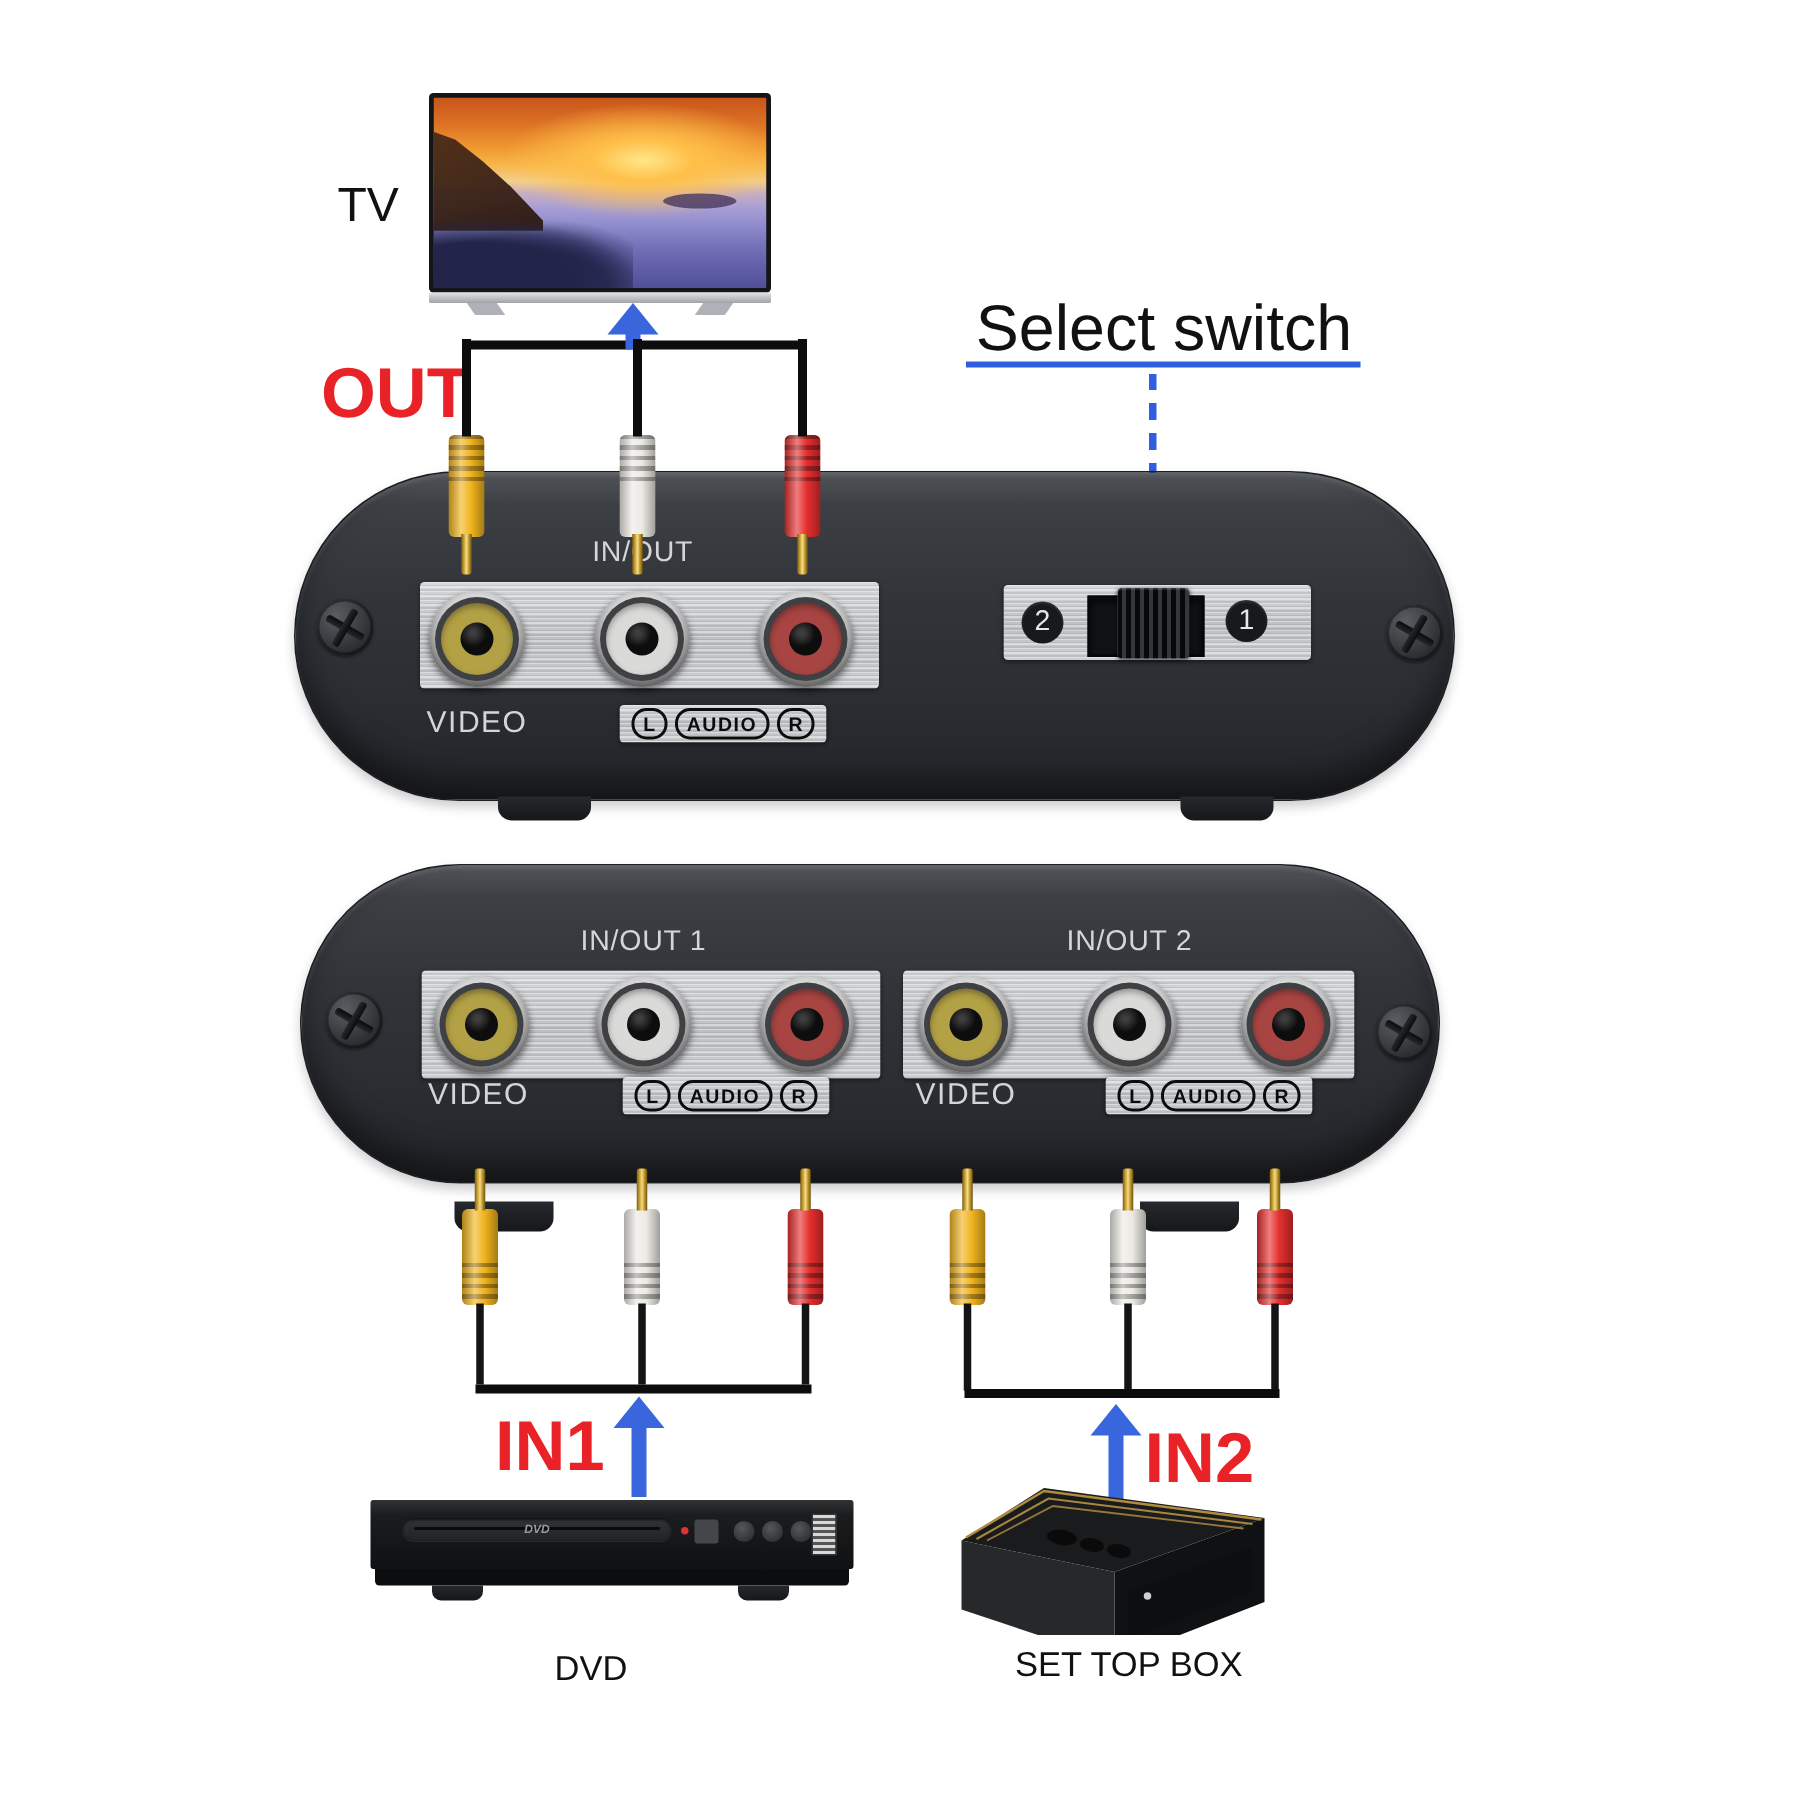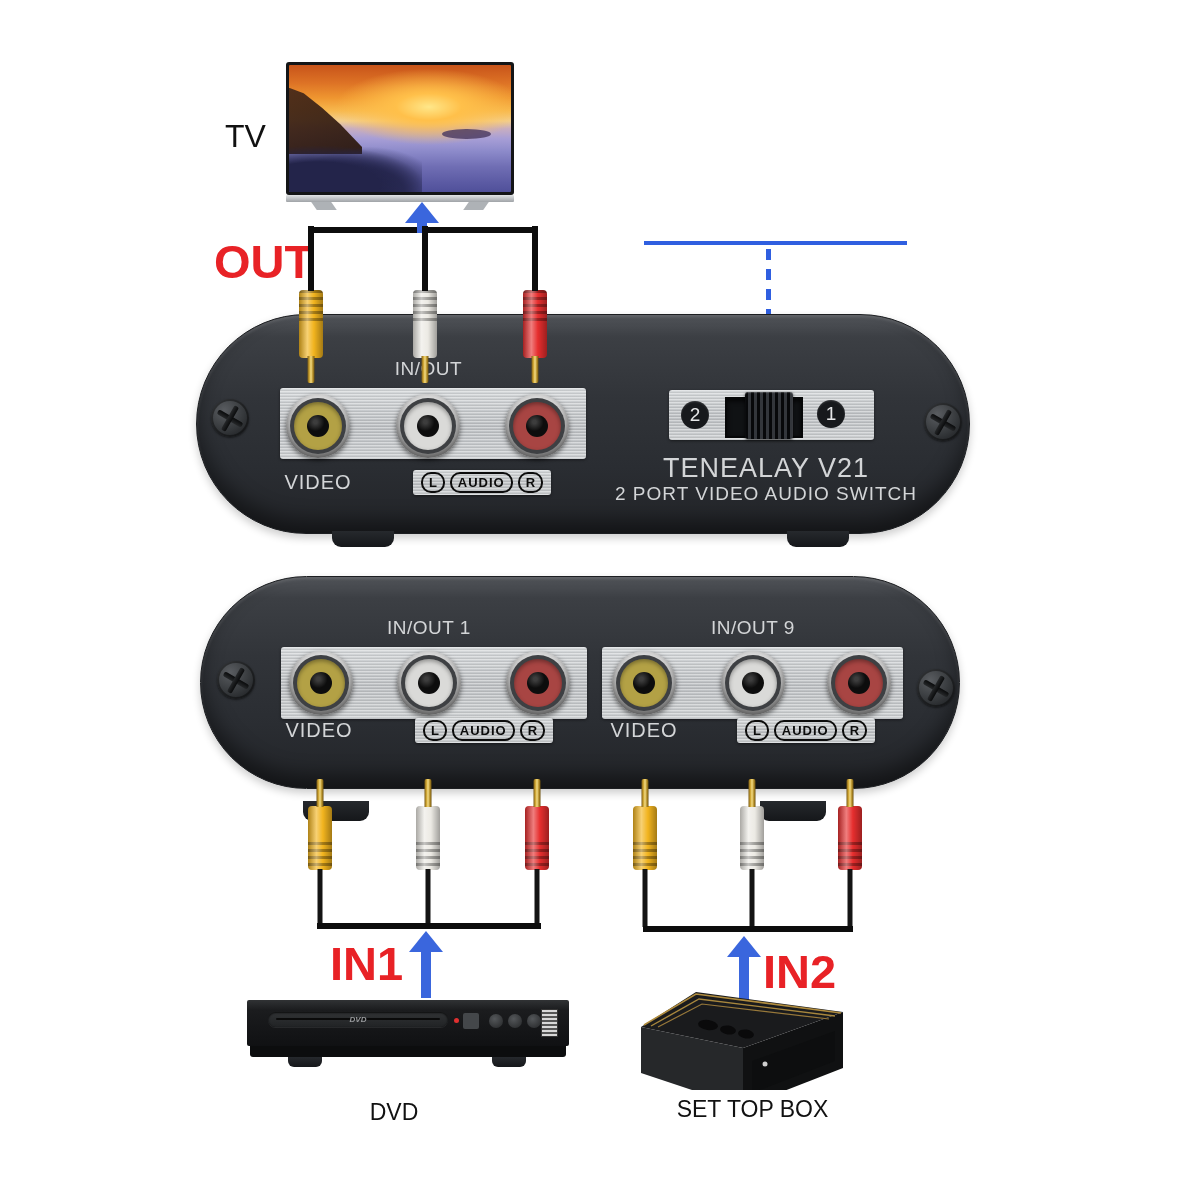--- a/index.html
+++ b/index.html
@@ -112,20 +112,21 @@
   <div class="abs red" style="left:214px;top:234px;font-size:47px;">OUT</div>
 
   <div class="abs wire" style="left:308px;top:227px;width:230px;height:6px;"></div>
   <div class="abs wire" style="left:308px;top:227px;width:6px;height:66px;"></div>
   <div class="abs wire" style="left:422px;top:227px;width:6px;height:66px;"></div>
   <div class="abs wire" style="left:532px;top:227px;width:6px;height:66px;"></div>
 
   <div class="abs arr-head" style="left:405px;top:202px;"></div>
   <div class="abs arr-shaft" style="left:417px;top:222px;width:10px;height:11px;"></div>
 
+  <div class="abs lbl" style="left:645px;top:195px;width:262px;text-align:center;font-size:43px;">Select switch</div>
   <div class="abs underline" style="left:644px;top:241px;width:263px;height:4px;"></div>
   <div class="abs dash-v" style="left:766px;top:249px;width:5px;height:129px;"></div>
   <div class="abs dot" style="left:759px;top:377px;width:17px;height:17px;"></div>
 
   <div class="abs device" style="left:196px;top:314px;width:772px;height:218px;">
     <div class="abs screw" style="left:14px;top:84px;">
         <i></i>
         <b></b>
       </div>
     <div class="abs screw" style="left:727px;top:88px;">
@@ -146,22 +147,20 @@
       <span class="pill" style="letter-spacing:1px;">AUDIO</span>
       <span class="pill">R</span>
     </div>
 
     <div class="abs plate" style="left:472px;top:75px;width:205px;height:50px;"></div>
     <div class="abs swcircle" style="left:484px;top:86px;">2</div>
     <div class="abs swtrack" style="left:528px;top:82px;width:74px;height:37px;"></div>
     <div class="abs swknob" style="left:548px;top:77px;width:48px;height:47px;"></div>
     <div class="abs swcircle" style="left:620px;top:85px;">1</div>
 
-    <div class="abs dlabel" style="left:419px;top:138px;width:300px;font-size:27px;letter-spacing:1px;">TENEALAY V21</div>
-    <div class="abs dlabel" style="left:411px;top:168px;width:316px;font-size:19px;letter-spacing:1px;">2 PORT VIDEO AUDIO SWITCH</div>
   </div>
   <div class="abs foot" style="left:332px;top:531px;width:62px;height:16px;"></div>
   <div class="abs foot" style="left:787px;top:531px;width:62px;height:16px;"></div>
 
   <div class="abs plug plug-up" style="left:299px;top:290px;--c:#f2b41e;"></div>
   <div class="abs plug plug-up" style="left:413px;top:290px;--c:#eceae4;"></div>
   <div class="abs plug plug-up" style="left:523px;top:290px;--c:#e62e2e;"></div>
 
   <div class="abs device" style="left:200px;top:576px;width:758px;height:211px;">
     <div class="abs screw" style="left:16px;top:84px;">
@@ -170,21 +169,21 @@
       </div>
     <div class="abs screw" style="left:716px;top:92px;">
         <i></i>
         <b></b>
       </div>
 
     <div class="abs plate" style="left:80px;top:70px;width:306px;height:72px;"></div>
     <div class="abs plate" style="left:401px;top:70px;width:301px;height:72px;"></div>
 
     <div class="abs dlabel" style="left:178px;top:40px;width:100px;font-size:19px;">IN/OUT 1</div>
-    <div class="abs dlabel" style="left:502px;top:40px;width:100px;font-size:19px;">IN/OUT 9</div>
+    <div class="abs dlabel" style="left:502px;top:40px;width:100px;font-size:19px;">IN/OUT 2</div>
 
     <div class="abs jack" style="left:88px;top:74px;--ring:#b3a145;"></div>
     <div class="abs jack" style="left:196px;top:74px;--ring:#dadad8;"></div>
     <div class="abs jack" style="left:305px;top:74px;--ring:#a84543;"></div>
     <div class="abs jack" style="left:411px;top:74px;--ring:#b3a145;"></div>
     <div class="abs jack" style="left:520px;top:74px;--ring:#dadad8;"></div>
     <div class="abs jack" style="left:626px;top:74px;--ring:#a84543;"></div>
 
     <div class="abs dlabel" style="left:80px;top:142px;width:76px;font-size:20px;letter-spacing:1px;">VIDEO</div>
     <div class="abs plate aplate" style="left:214px;top:141px;width:138px;height:25px;">

